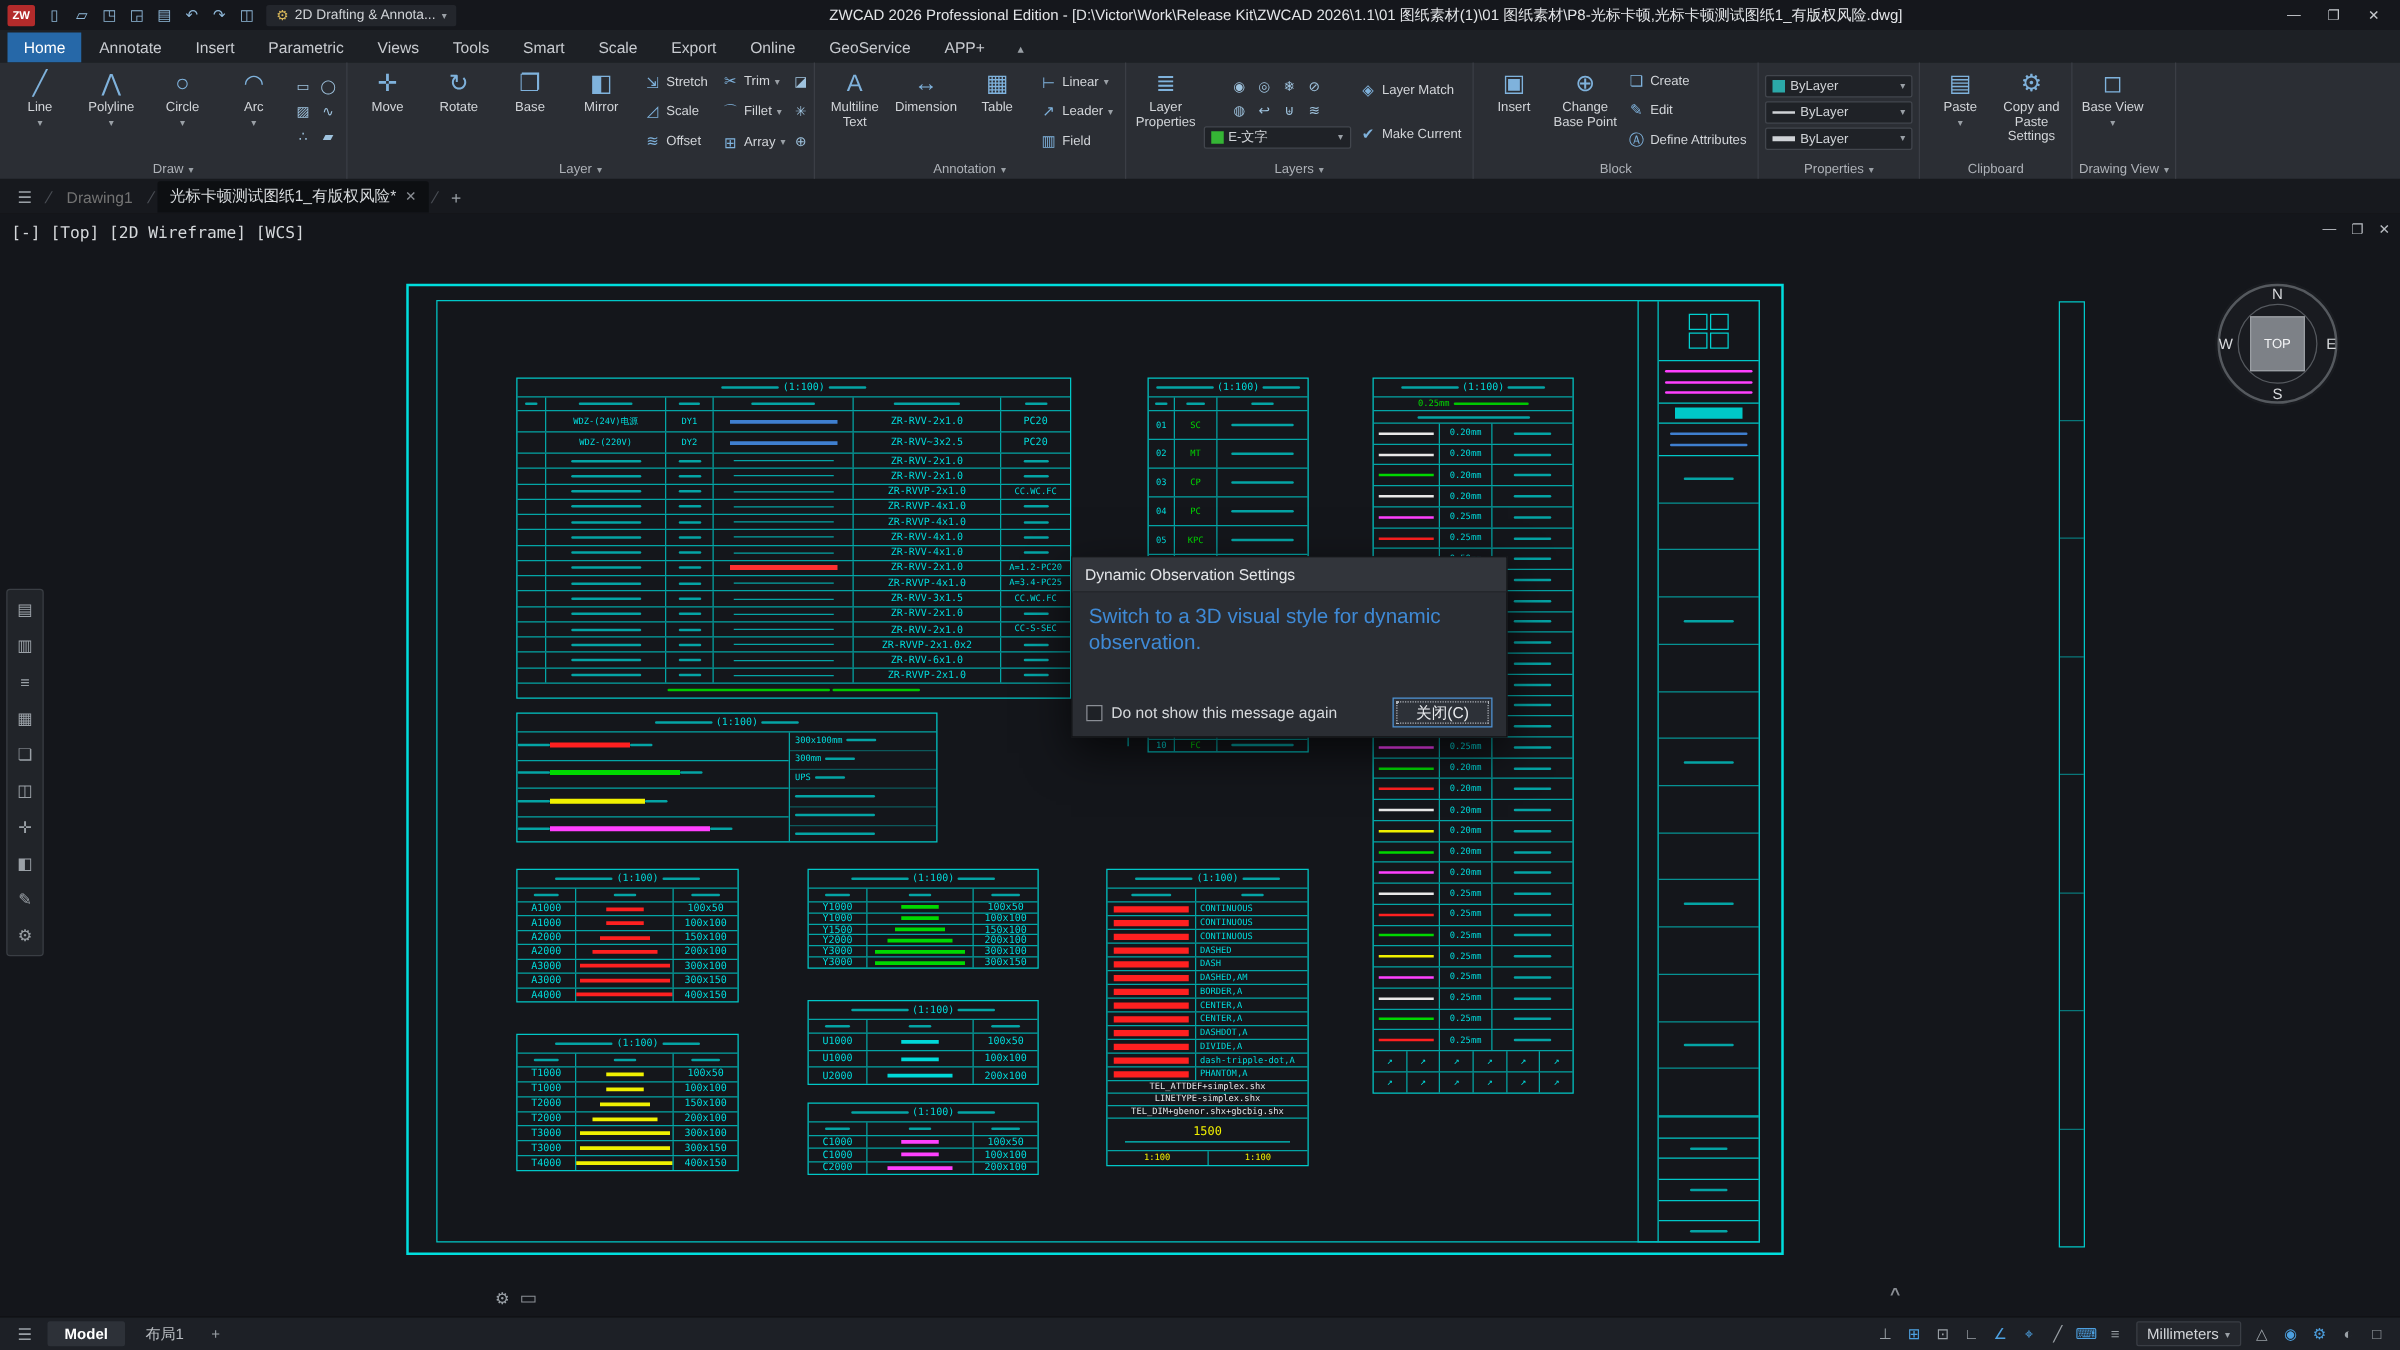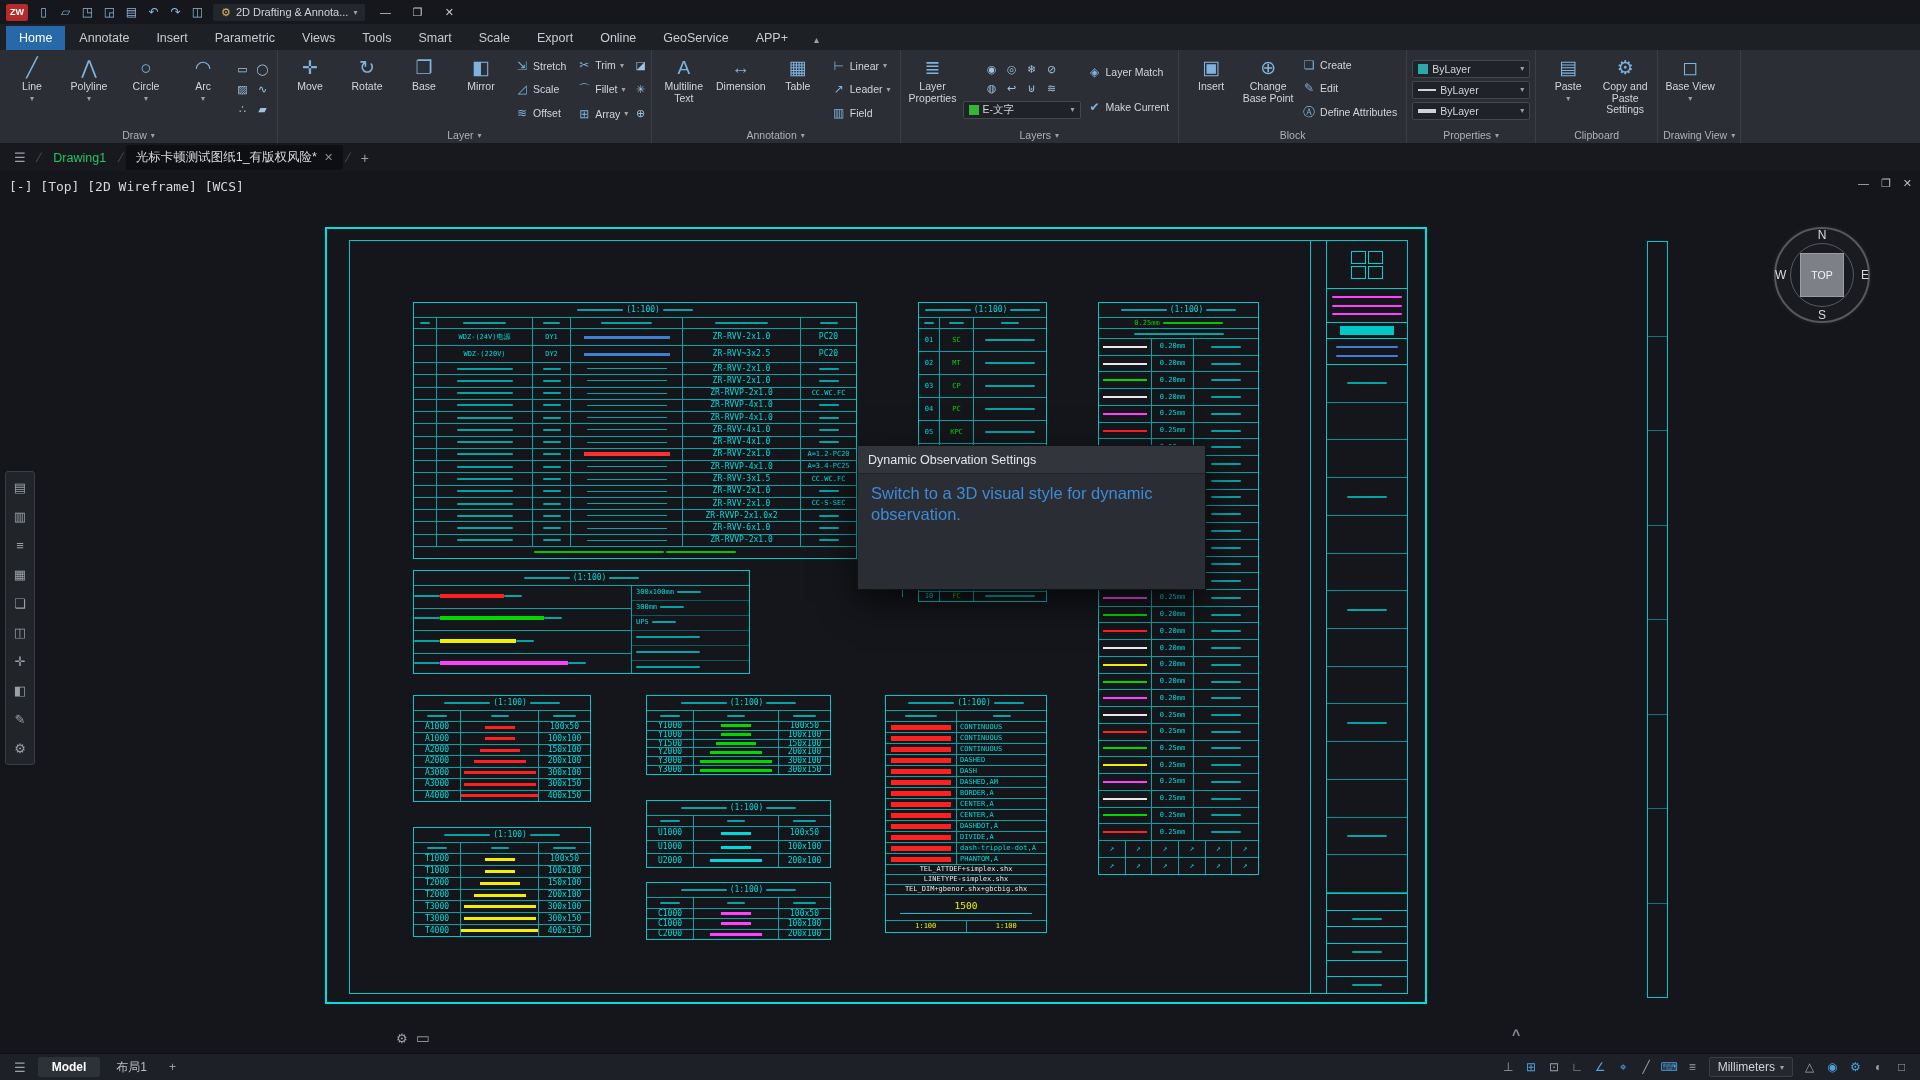--- a/index.html
+++ b/index.html
@@ -40,21 +40,21 @@
 .combo{display:flex;align-items:center;gap:4px;background:#1f2227;border:1px solid #42464d;border-radius:2px;padding:1px 5px;font-size:10.5px;height:18px;min-width:118px;color:#d2d5d9}
 .combo .bcaret{margin-left:auto}
 .swatch{width:10px;height:10px;display:inline-block}
 .linesample{width:18px;height:2px;background:#cfd2d6;display:inline-block}
 .lwsample{width:18px;height:4px;background:#cfd2d6;display:inline-block}
 .propcol{gap:3px;justify-content:center}
 
 .doctabs{height:27px;background:#17191e;display:flex;align-items:center;padding:0 6px;font-size:12.5px;gap:3px;flex:0 0 auto}
 .dham{color:#9aa0a6;padding:0 8px;font-size:13px}
 .slash{color:#4a4e55;transform:skewX(-18deg);font-size:13px}
-.dtab{padding:4px 10px;color:#22c55e;display:flex;gap:7px;align-items:center;border-radius:2px 2px 0 0}
+.dtab{padding:4px 10px;color:#737373;display:flex;gap:7px;align-items:center;border-radius:2px 2px 0 0}
 .dtab.active{background:#0d0f12;color:#d8dbde}
 .dclose{color:#8a8e94;font-size:11px}
 .dplus{color:#9aa0a6;padding:0 8px;font-size:14px}
 
 .viewport{flex:1;position:relative;background:#14161b;overflow:hidden}
 .vplabel{position:absolute;left:9px;top:8px;font-size:13px;color:#d5d8db;z-index:5;font-family:"DejaVu Sans Mono",monospace}
 .vpctl{position:absolute;right:8px;top:6px;display:flex;gap:12px;color:#b8bcc1;font-size:11px;z-index:5}
 
 #drawing{position:absolute;inset:0;font-family:"DejaVu Sans Mono","Liberation Mono",monospace}
 .dtable{position:absolute;border:1px solid #00c8c8;display:flex;flex-direction:column}
@@ -162,20 +162,21 @@
         </span>
         <span class="qbtn">
           <span>◫</span>
         </span>
       </div>
     <div class="workspace">
       <span class="gear">⚙</span>
       <span>2D Drafting &amp; Annota...</span>
       <span class="bcaret">▾</span>
     </div>
+    <div class="title">ZWCAD 2026 Professional Edition - [D:\Victor\Work\Release Kit\ZWCAD 2026\1.1\01 图纸素材(1)\01 图纸素材\P8-光标卡顿,光标卡顿测试图纸1_有版权风险.dwg]</div>
     <div class="wincontrols">
       <span>—</span>
       <span>❐</span>
       <span>✕</span>
     </div>
   </div>
 
   <div class="ribbontabs" id="ribbontabs">
       <div class="rtab active">Home</div>
       <div class="rtab">Annotate</div>
@@ -2083,20 +2084,25 @@
           <span>✎</span>
         </div>
         <div class="sbtn">
           <span>⚙</span>
         </div>
       </div>
 
     <div class="dlg">
       <div class="dlgtitle">Dynamic Observation Settings</div>
       <div class="dlgbody">Switch to a 3D visual style for dynamic observation.</div>
+      <div class="dlgfoot">
+        <span class="chk"></span>
+        <span class="chklabel">Do not show this message again</span>
+        <div class="dlgbtn">关闭(C)</div>
+      </div>
     </div>
 
     <div class="cmdfloat">
       <span>⚙</span>
       <span class="cmdbox">▭</span>
     </div>
     <div class="vchevron">^</div>
   </div>
 
   <div class="statusbar">

